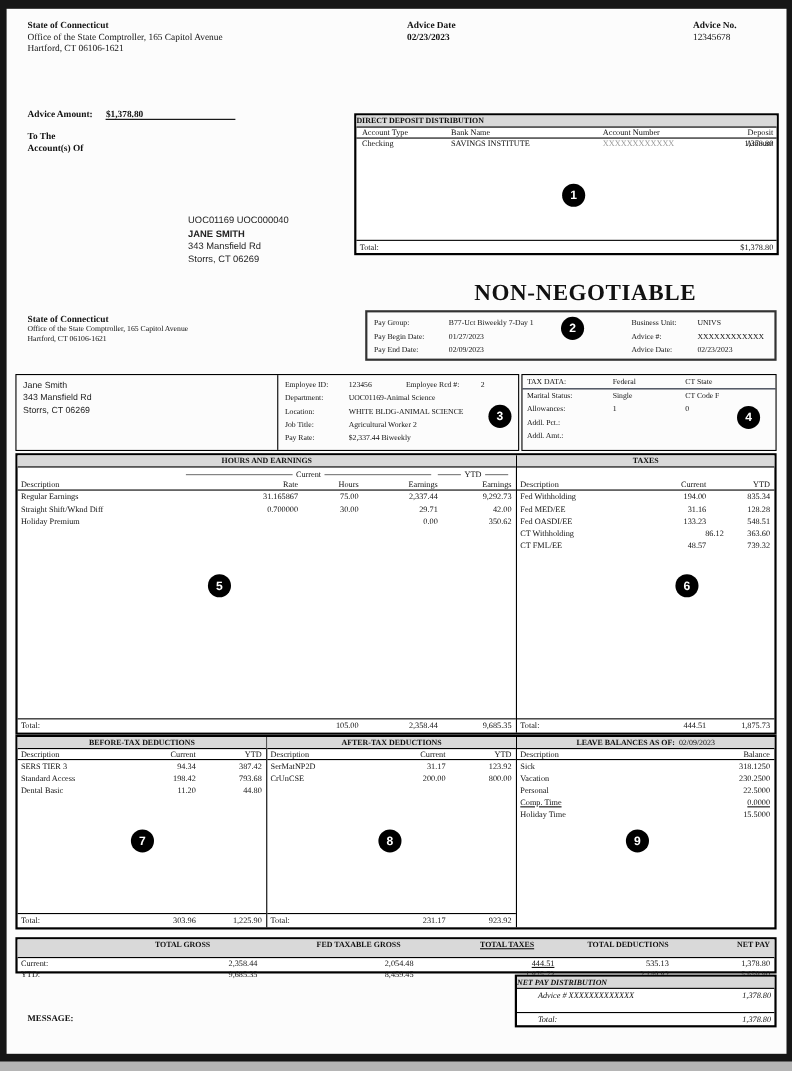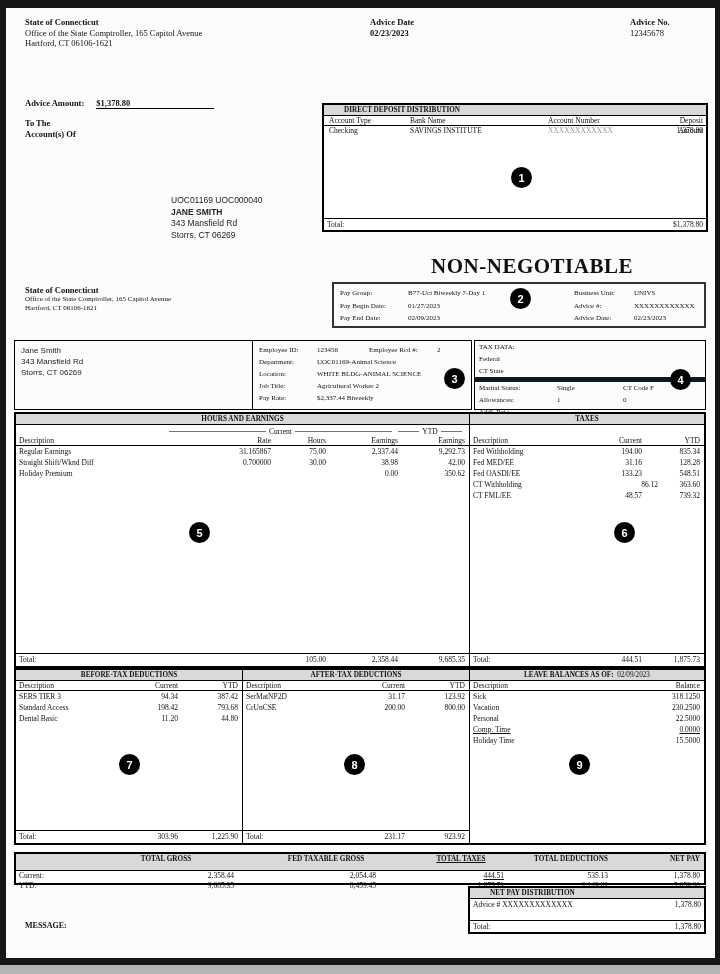--- a/index.html
+++ b/index.html
@@ -3,36 +3,36 @@
 <meta charset="utf-8">
 <style>
   * { margin:0; padding:0; box-sizing:border-box; }
   body { background:#161616; font-family:"Liberation Serif","DejaVu Serif",serif; color:#111; }
   .canvas { position:relative; width:720px; height:974px; background:#161616; overflow:hidden; }
   .page { position:absolute; left:6px; top:8px; width:709px; height:950px; background:#fcfcfc; }
   .strip { position:absolute; left:0; bottom:0; width:720px; height:9px; background:#b5b5b5; }
   .abs { position:absolute; }
   .b { font-weight:bold; }
   .row { display:flex; }
-  .uline { border-bottom:5px solid #0f172a;flex-direction:column; }
+  .uline { border-bottom:1px solid #0f172a; }
 
   
   .hdr-left { left:19px; top:9px; font-size:8.5px; line-height:10.5px; }
   .hdr-date { left:364px; top:9px; font-size:8.5px; line-height:10.5px; font-weight:bold; }
   .hdr-no   { left:624px; top:9px; font-size:8.5px; line-height:10.5px; }
 
   .advamt { left:19px; top:90px; font-size:8.5px; }
   .advamt .val { display:inline-block; min-width:118px; border-bottom:1.5px solid #000; margin-left:12px; }
   .tothe { left:19px; top:110px; font-size:8.5px; line-height:11px; font-weight:bold; }
 
   .payee { left:165px; top:187px; font-family:"Liberation Sans","DejaVu Sans",sans-serif; font-size:8.5px; line-height:11.5px; color:#222; }
 
   
   .box { position:absolute; border:2px solid #000; background:#fff; }
-  .titlebar { height:11px; line-height:10px; font-size:7.2px; font-weight:bold; background:#d9d9d9; border-bottom:1px solid #000; padding-left:20px; }
+  .titlebar { height:11px; line-height:10px; font-size:7.2px; font-weight:bold; background:#d9d9d9; border-bottom:1px solid #000; padding-left:0; }
   .titlebar.center { text-align:center; padding-left:0; }
   .cells { font-size:7.5px; height:10px; line-height:10px; }
   .hrow { border-bottom:1px solid #000; }
 
   
   .ddbox { left:316px; top:95px; width:386px; height:129px; }
   .ddp-type { width:86px; padding-left:5px; }
   .ddp-bank { width:138px; }
   .ddp-acct { width:110px; }
   .ddp-amt  { flex:1; text-align:right; padding-right:3px; }
@@ -107,23 +107,23 @@
   .s-gross { width:160px; } .s-fed { width:160px; } .s-tax { width:110px;text-decoration:underline; } .s-ded { width:110px; } .s-net { flex:1; }
   .sum-head .s-gross, .sum-head .s-fed, .sum-head .s-tax, .sum-head .s-ded { text-align:center; }
   .sum-head .s-net { text-align:right; padding-right:4px; }
   .sum-row .s-gross { text-align:right; padding-right:12px; }
   .sum-row .s-fed   { text-align:right; padding-right:30px; }
   .sum-row .s-tax   { text-align:right; padding-right:12px; }
   .sum-row .s-ded   { text-align:right; padding-right:18px; }
   .sum-row .s-net   { text-align:right; padding-right:4px; }
 
   
-  .npdbox { left:462px; top:878px; width:238px; height:48px; }
+  .npdbox { left:462px; top:878px; width:238px; height:48px;font-style:italic; }
   .npd-row { display:flex; font-size:7.5px; height:12px; line-height:12px; }
-  .npd-lbl { flex:1; padding-left:3px; }
+  .npd-lbl { flex:1; padding-left:19px; }
   .npd-amt { text-align:right; padding-right:3px; }
   .npd-total { position:absolute; left:0; right:0; bottom:0; border-top:1px solid #000; }
 
   .message { left:19px; top:913px; font-size:8px; font-weight:bold; }
 
   
   .callout { position:absolute; width:21px; height:21px; border-radius:50%; background:#000; color:#fff;
              font-family:"Liberation Sans","DejaVu Sans",sans-serif; font-size:11px; font-weight:bold;
              display:flex; align-items:center; justify-content:center; z-index:10; }
 </style>
@@ -305,21 +305,21 @@
             <span class="he-desc">Regular Earnings</span>
             <span class="he-rate">31.165867</span>
             <span class="he-hours">75.00</span>
             <span class="he-earn">2,337.44</span>
             <span class="he-ytd">9,292.73</span>
           </div>
           <div class="row cells" style="height:11px;line-height:11px;">
             <span class="he-desc">Straight Shift/Wknd Diff</span>
             <span class="he-rate">0.700000</span>
             <span class="he-hours">30.00</span>
-            <span class="he-earn">38.98</span>
+            <span class="he-earn">29.71</span>
             <span class="he-ytd">42.00</span>
           </div>
           <div class="row cells" style="height:11px;line-height:11px;">
             <span class="he-desc">Holiday Premium</span>
             <span class="he-rate"></span>
             <span class="he-hours"></span>
             <span class="he-earn">0.00</span>
             <span class="he-ytd">350.62</span>
           </div>
           <div class="pane-total">

